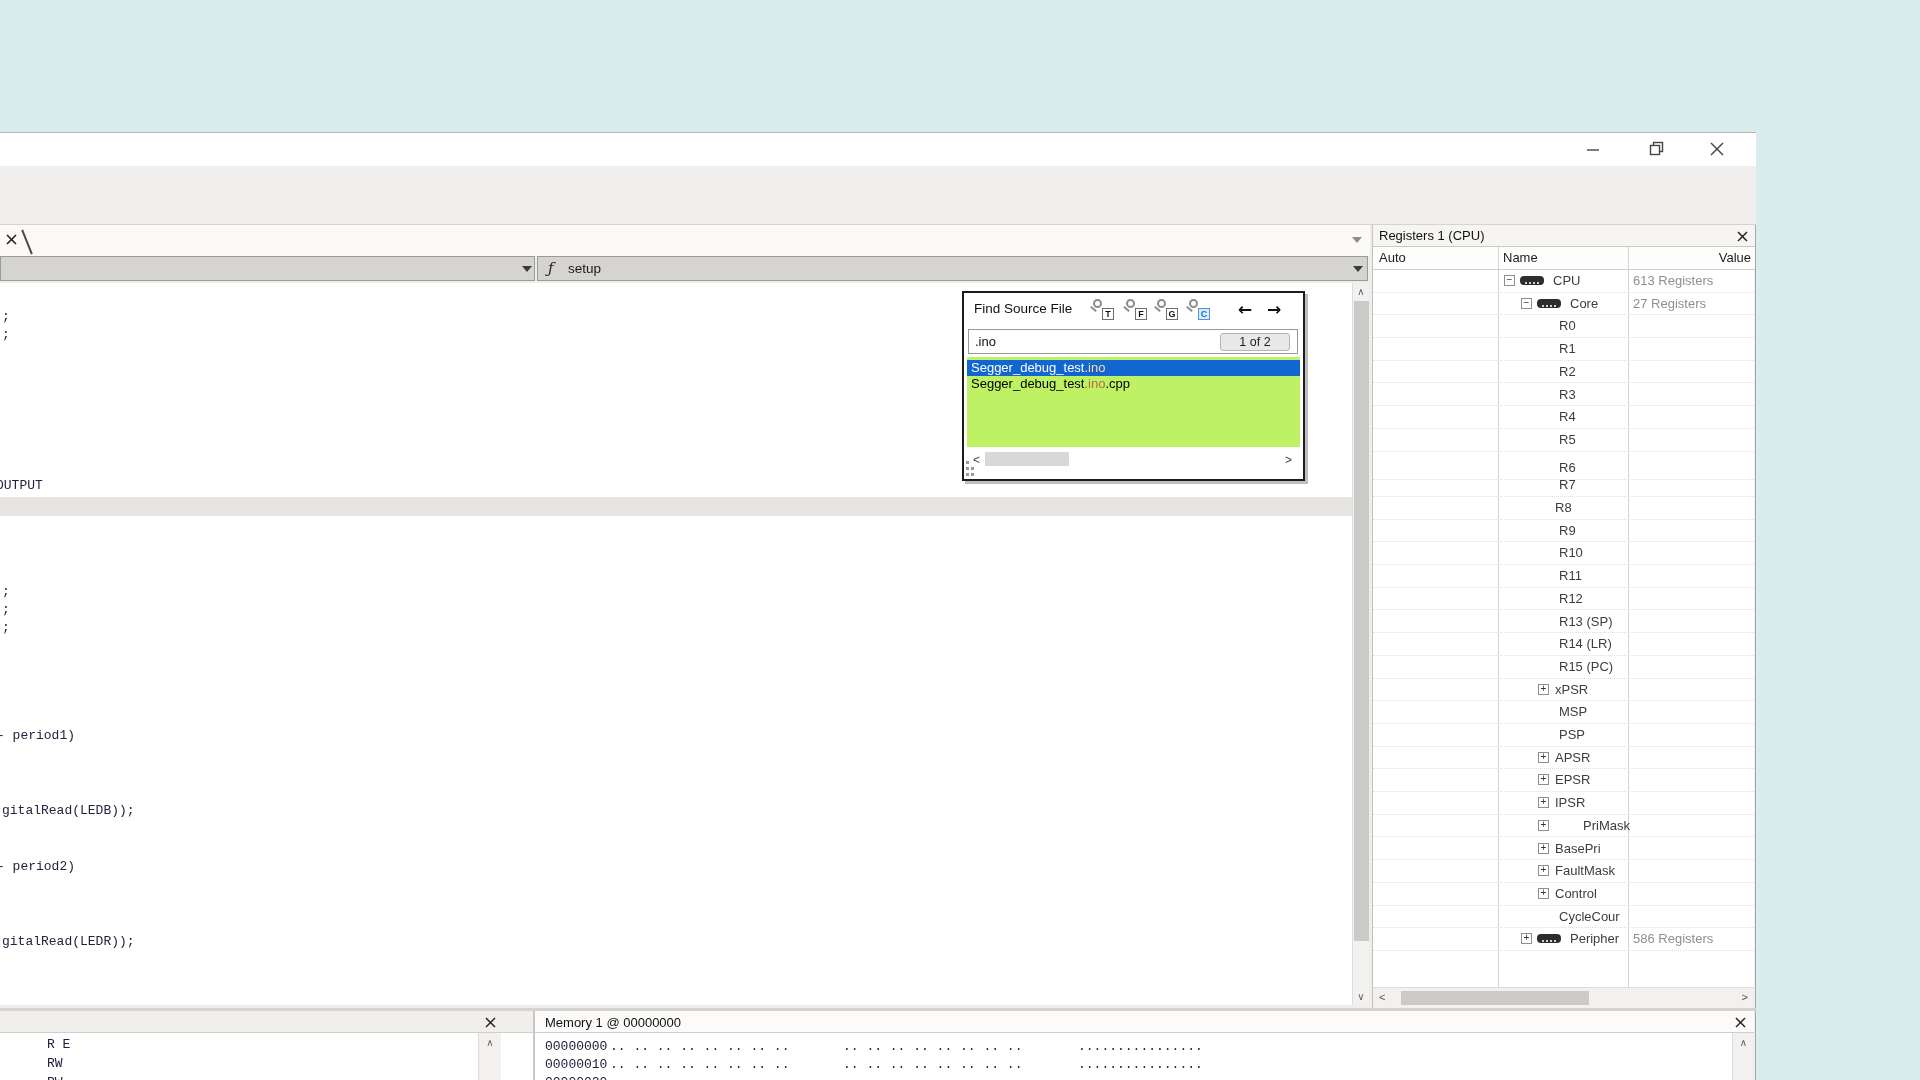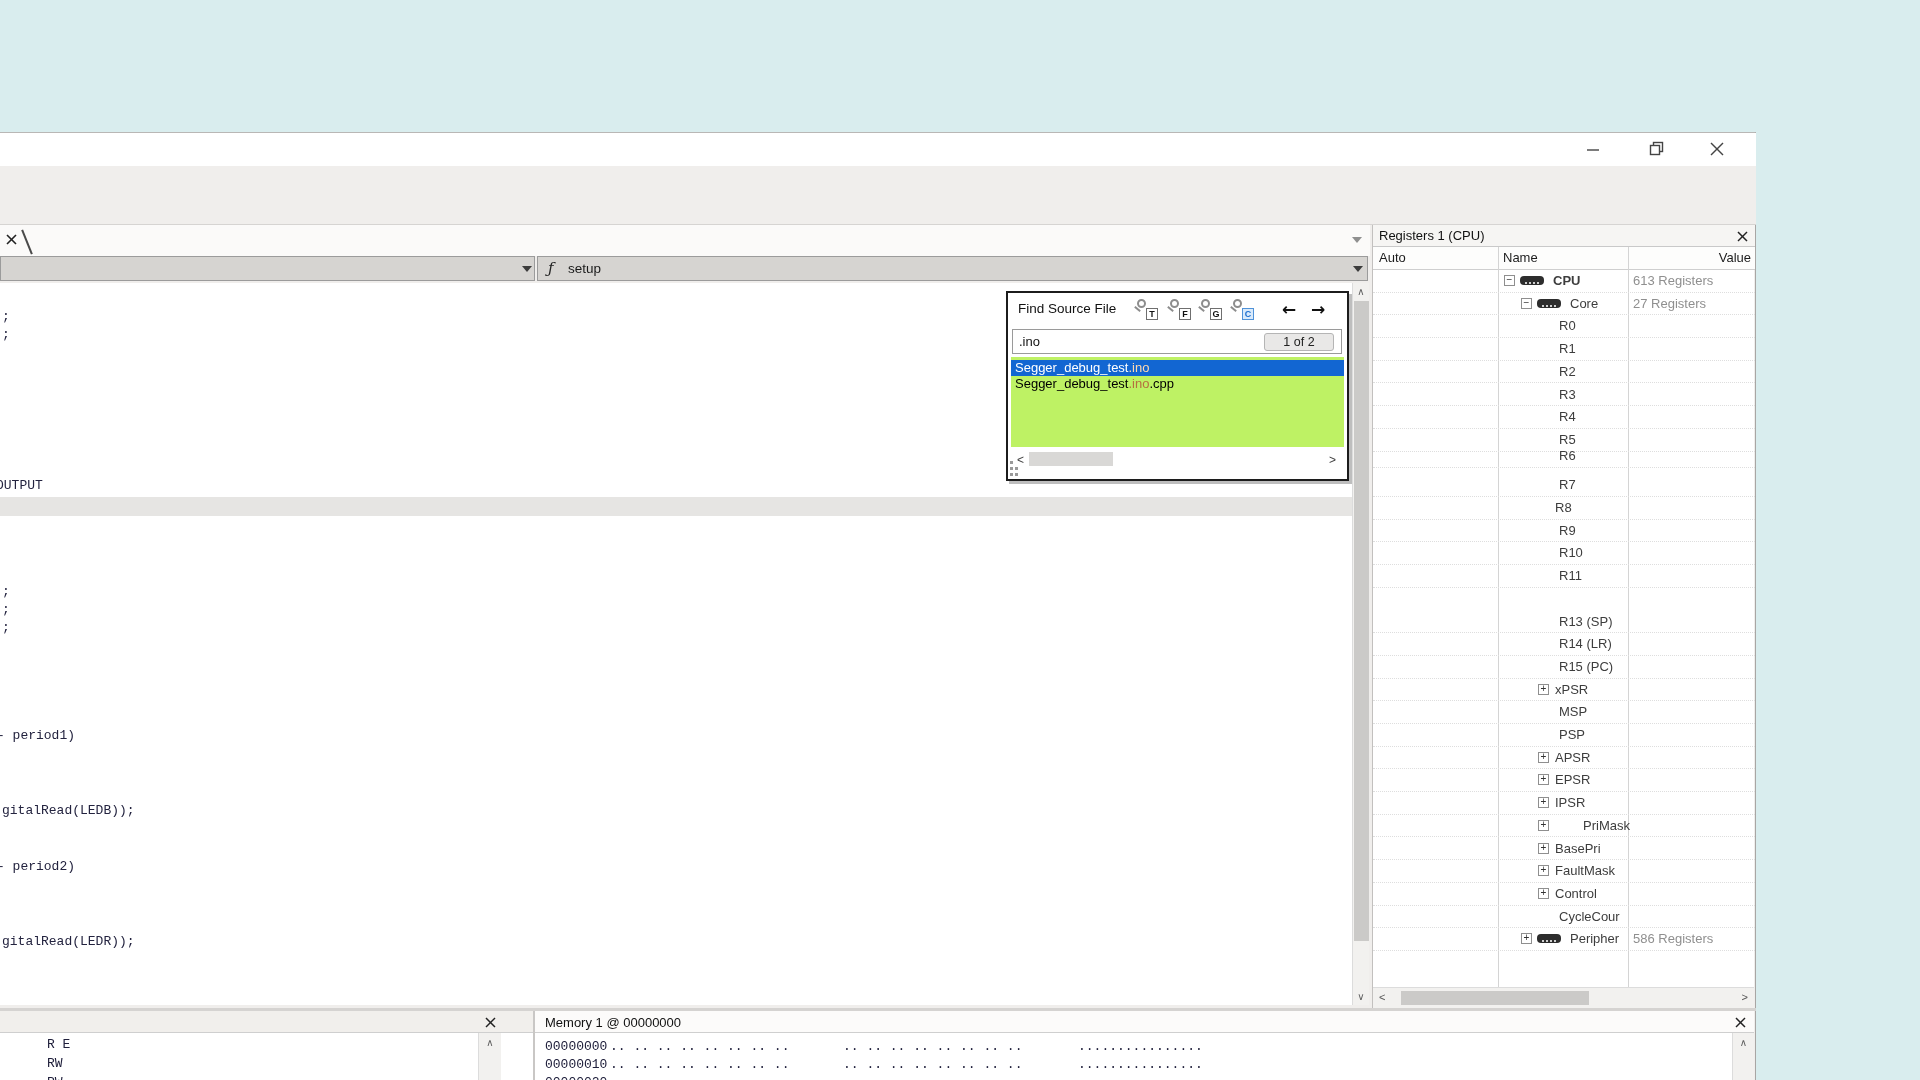--- a/index.html
+++ b/index.html
@@ -27,21 +27,21 @@
   #regtitle{left:0;top:0;width:382px;height:22px;background:#f6f5f3;border-bottom:1px solid #c9c9c9;box-sizing:border-box;}
   #regcols{left:0;top:22px;width:382px;height:23px;background:#fdfdfc;border-bottom:1px solid #cfcfcf;box-sizing:border-box;font-size:13px;color:#1c1c1c;}
   .reg-row{position:absolute;left:0;width:382px;height:22.7px;border-bottom:1px dotted #dedede;box-sizing:border-box;}
   .reg-name{position:absolute;top:3px;font-size:13px;color:#3d3d3d;white-space:nowrap;overflow:hidden;}
   .reg-val{position:absolute;left:260px;top:3px;width:118px;font-size:13px;color:#8f8f8f;white-space:nowrap;}
   .expand-box{position:absolute;top:5px;width:11px;height:11px;border:1px solid #8f8f8f;background:#fff;box-sizing:border-box;font-size:10px;line-height:8px;text-align:center;color:#333;}
   .chip{position:absolute;top:6px;width:24px;height:9px;background:#2d2d2d;border-radius:4px;display:flex;align-items:flex-end;justify-content:center;gap:2px;padding-bottom:1px;box-sizing:border-box;}
   .chip i{display:block;width:2px;height:2px;background:#cfcfcf;}
   .col-div{position:absolute;top:22px;width:1px;height:740px;background:#d4d4d4;}
   
-  #finddlg{left:1006px;top:158px;width:339px;height:186px;background:#ffffff;border:2px solid #1c1c1c;box-shadow:3px 3px 0 rgba(110,110,110,0.45);box-sizing:content-box;}
+  #finddlg{left:962px;top:158px;width:339px;height:186px;background:#ffffff;border:2px solid #1c1c1c;box-shadow:3px 3px 0 rgba(110,110,110,0.45);box-sizing:content-box;}
   #findtitle{left:10px;top:8px;font-size:13.5px;color:#111;}
   .mag{position:absolute;width:24px;height:24px;top:5px;}
   .lens{position:absolute;left:3px;top:1px;width:9px;height:9px;border:2px solid #8d8d8d;border-radius:50%;box-sizing:border-box;}
   .handle{position:absolute;left:0px;top:10px;width:7px;height:2px;background:#8d8d8d;transform:rotate(40deg);}
   .badge{position:absolute;right:0;bottom:2px;width:12px;height:12px;border:1px solid #6f6f6f;background:#fff;box-sizing:border-box;font-size:9px;font-weight:bold;color:#111;text-align:center;line-height:10px;}
   .badge.active{background:#d9eafb;border-color:#4f92d8;color:#1b6fd0;}
   .nav-arrow{position:absolute;top:6px;font-size:17px;font-weight:bold;color:#111;font-family:"DejaVu Sans",sans-serif;}
   #findinput{left:4px;top:36px;width:330px;height:25px;border:1px solid #9a9a9a;background:#fff;box-sizing:border-box;}
   #findquery{position:absolute;left:6px;top:4px;font-size:13px;color:#111;}
   #findcount{position:absolute;right:7px;top:3px;width:70px;height:18px;background:#e9e8e7;border:1px solid #b5b5b5;border-radius:3px;box-sizing:border-box;font-size:12.5px;color:#222;text-align:center;line-height:16px;}
@@ -146,21 +146,21 @@
     <div class="col-div" style="left:255px;"></div>
     <div id="reg-rows" class="abs" style="left:0;top:45px;width:382px;height:681px;">
         <div class="reg-row" style="top: 0px;">
           <div class="expand-box" style="left: 131px;">−</div>
           <div class="chip" style="left: 147px;">
             <i></i>
             <i></i>
             <i></i>
             <i></i>
           </div>
-          <span class="reg-name" style="left: 180px; max-width: 75px; font-weight: bold;">CPU</span>
+          <span class="reg-name" style="left: 180px; max-width: 75px;">CPU</span>
           <span class="reg-val">613 Registers</span>
         </div>
         <div class="reg-row" style="top: 22.7px;">
           <div class="expand-box" style="left: 148px;">−</div>
           <div class="chip" style="left: 164px;">
             <i></i>
             <i></i>
             <i></i>
             <i></i>
           </div>
@@ -178,37 +178,40 @@
         </div>
         <div class="reg-row" style="top: 113.5px;">
           <span class="reg-name" style="left: 186px; max-width: 69px;">R3</span>
         </div>
         <div class="reg-row" style="top: 136.2px;">
           <span class="reg-name" style="left: 186px; max-width: 69px;">R4</span>
         </div>
         <div class="reg-row" style="top: 158.9px;">
           <span class="reg-name" style="left: 186px; max-width: 69px;">R5</span>
         </div>
-        <div class="reg-row" style="top: 175px;">
+        <div class="reg-row" style="top: 187px;">
           <span class="reg-name" style="left: 186px; max-width: 69px;">R6</span>
         </div>
         <div class="reg-row" style="top: 204.3px;">
           <span class="reg-name" style="left: 186px; max-width: 69px;">R7</span>
         </div>
         <div class="reg-row" style="top: 227px;">
           <span class="reg-name" style="left: 182px; max-width: 69px;">R8</span>
         </div>
         <div class="reg-row" style="top: 249.7px;">
           <span class="reg-name" style="left: 186px; max-width: 69px;">R9</span>
         </div>
         <div class="reg-row" style="top: 272.4px;">
           <span class="reg-name" style="left: 186px; max-width: 69px;">R10</span>
         </div>
         <div class="reg-row" style="top: 295.1px;">
           <span class="reg-name" style="left: 186px; max-width: 69px;">R11</span>
+        </div>
+        <div class="reg-row" style="top: 317.8px;">
+          <span class="reg-name" style="left: 186px; max-width: 69px;">R12</span>
         </div>
         <div class="reg-row" style="top: 340.5px;">
           <span class="reg-name" style="left: 186px; max-width: 69px;">R13 (SP)</span>
         </div>
         <div class="reg-row" style="top: 363.2px;">
           <span class="reg-name" style="left: 186px; max-width: 69px;">R14 (LR)</span>
         </div>
         <div class="reg-row" style="top: 385.9px;">
           <span class="reg-name" style="left: 186px; max-width: 69px;">R15 (PC)</span>
         </div>

